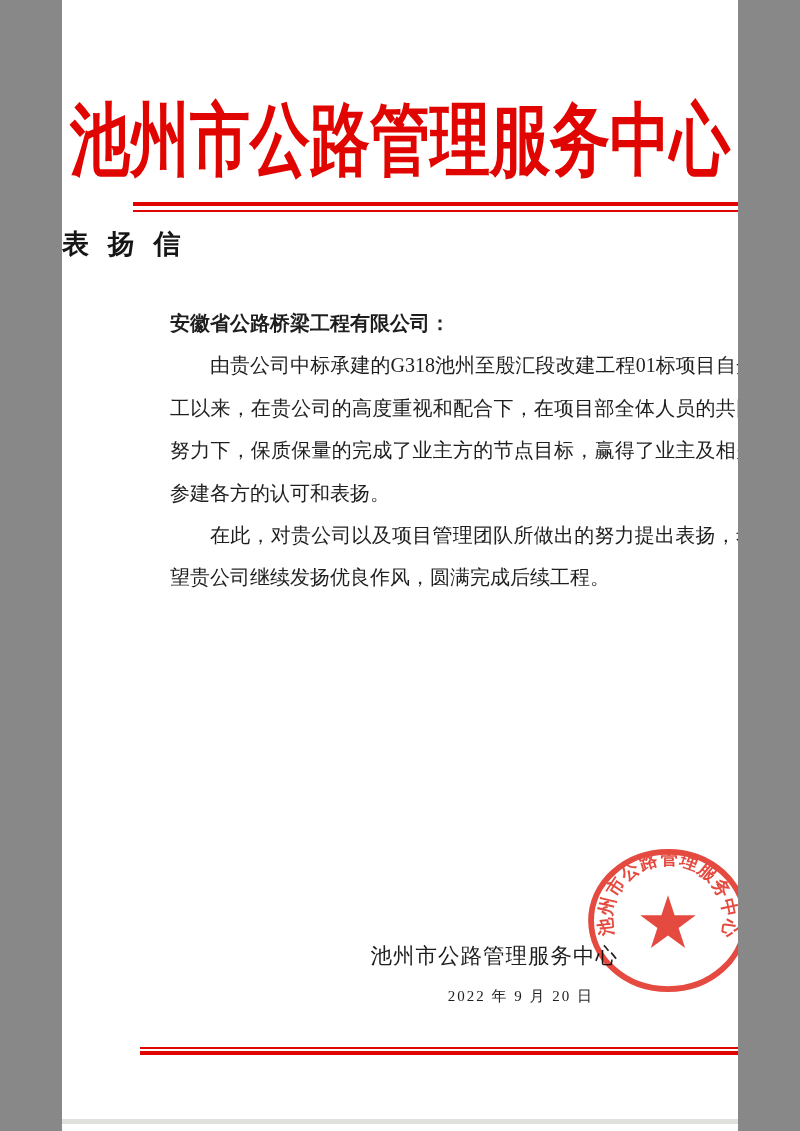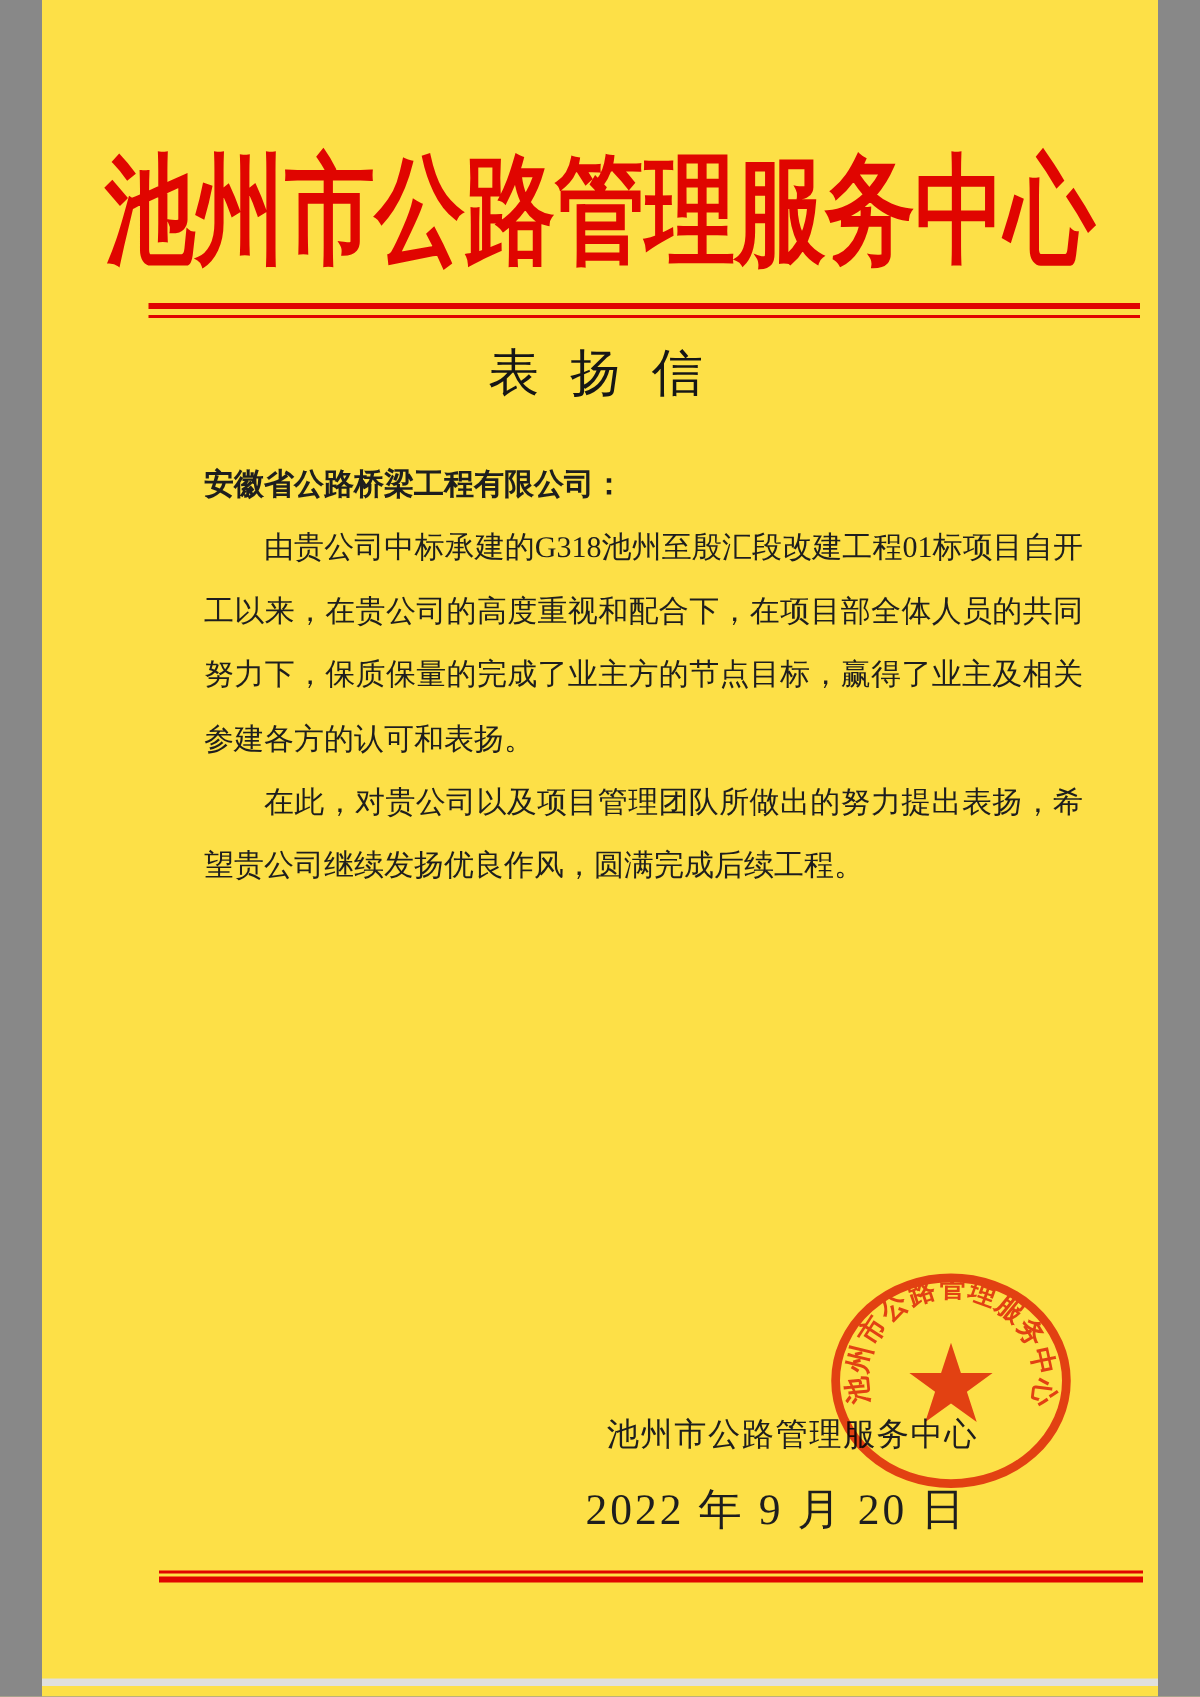--- a/index.html
+++ b/index.html
@@ -1,21 +1,21 @@
 <!DOCTYPE html>
 <html><head>
 <meta charset="utf-8">
 <style>
   html, body { margin: 0; padding: 0; background: #888; }
   .page {
     position: relative;
-    width: 744px;
+    width: 676px;
     height: 1131px;
     margin: 0 auto;
-    background: #fde047;
+    background: #ffffff;
     overflow: hidden;
     font-family: "Liberation Serif", serif;
   }
 
   
   .org-name {
     position: absolute;
     top: 88px; left: 0; right: 0;
     text-align: center;
     font-size: 60px;
@@ -32,23 +32,22 @@
   }
   .rule-top-thin {
     position: absolute; top: 210px; left: 71px; width: 661px; height: 2px;
     background: #e00500;
   }
 
   
   .letter-title {
     position: absolute;
     top: 226px; left: 0; right: 0;
-    text-align: center;
-    font-size: 34px;
-    font-weight: 400;
+    font-size: 27px;
+    font-weight: 700;
     color: #161616;
     letter-spacing: 6px;
   }
 
   
   .body-text {
     position: absolute;
     top: 302px;
     left: 108px;
     width: 586px;
@@ -63,22 +62,22 @@
   
   .sig-org {
     position: absolute;
     top: 941px; right: 120px;
     font-size: 21.5px; color: #1e1e1e;
     letter-spacing: 1px;
     z-index: 2;
   }
   .sig-date {
     position: absolute;
-    top: 987px; right: 127px;
-    font-size: 29px; color: #1e1e1e;
+    top: 987px; right: 144px;
+    font-size: 15px; color: #1e1e1e;
     letter-spacing: 2px;
     z-index: 2;
   }
 
   
   .stamp {
     position: absolute;
     top: 828px; left: 511px;
     width: 190px; height: 185px;
     z-index: 3;

